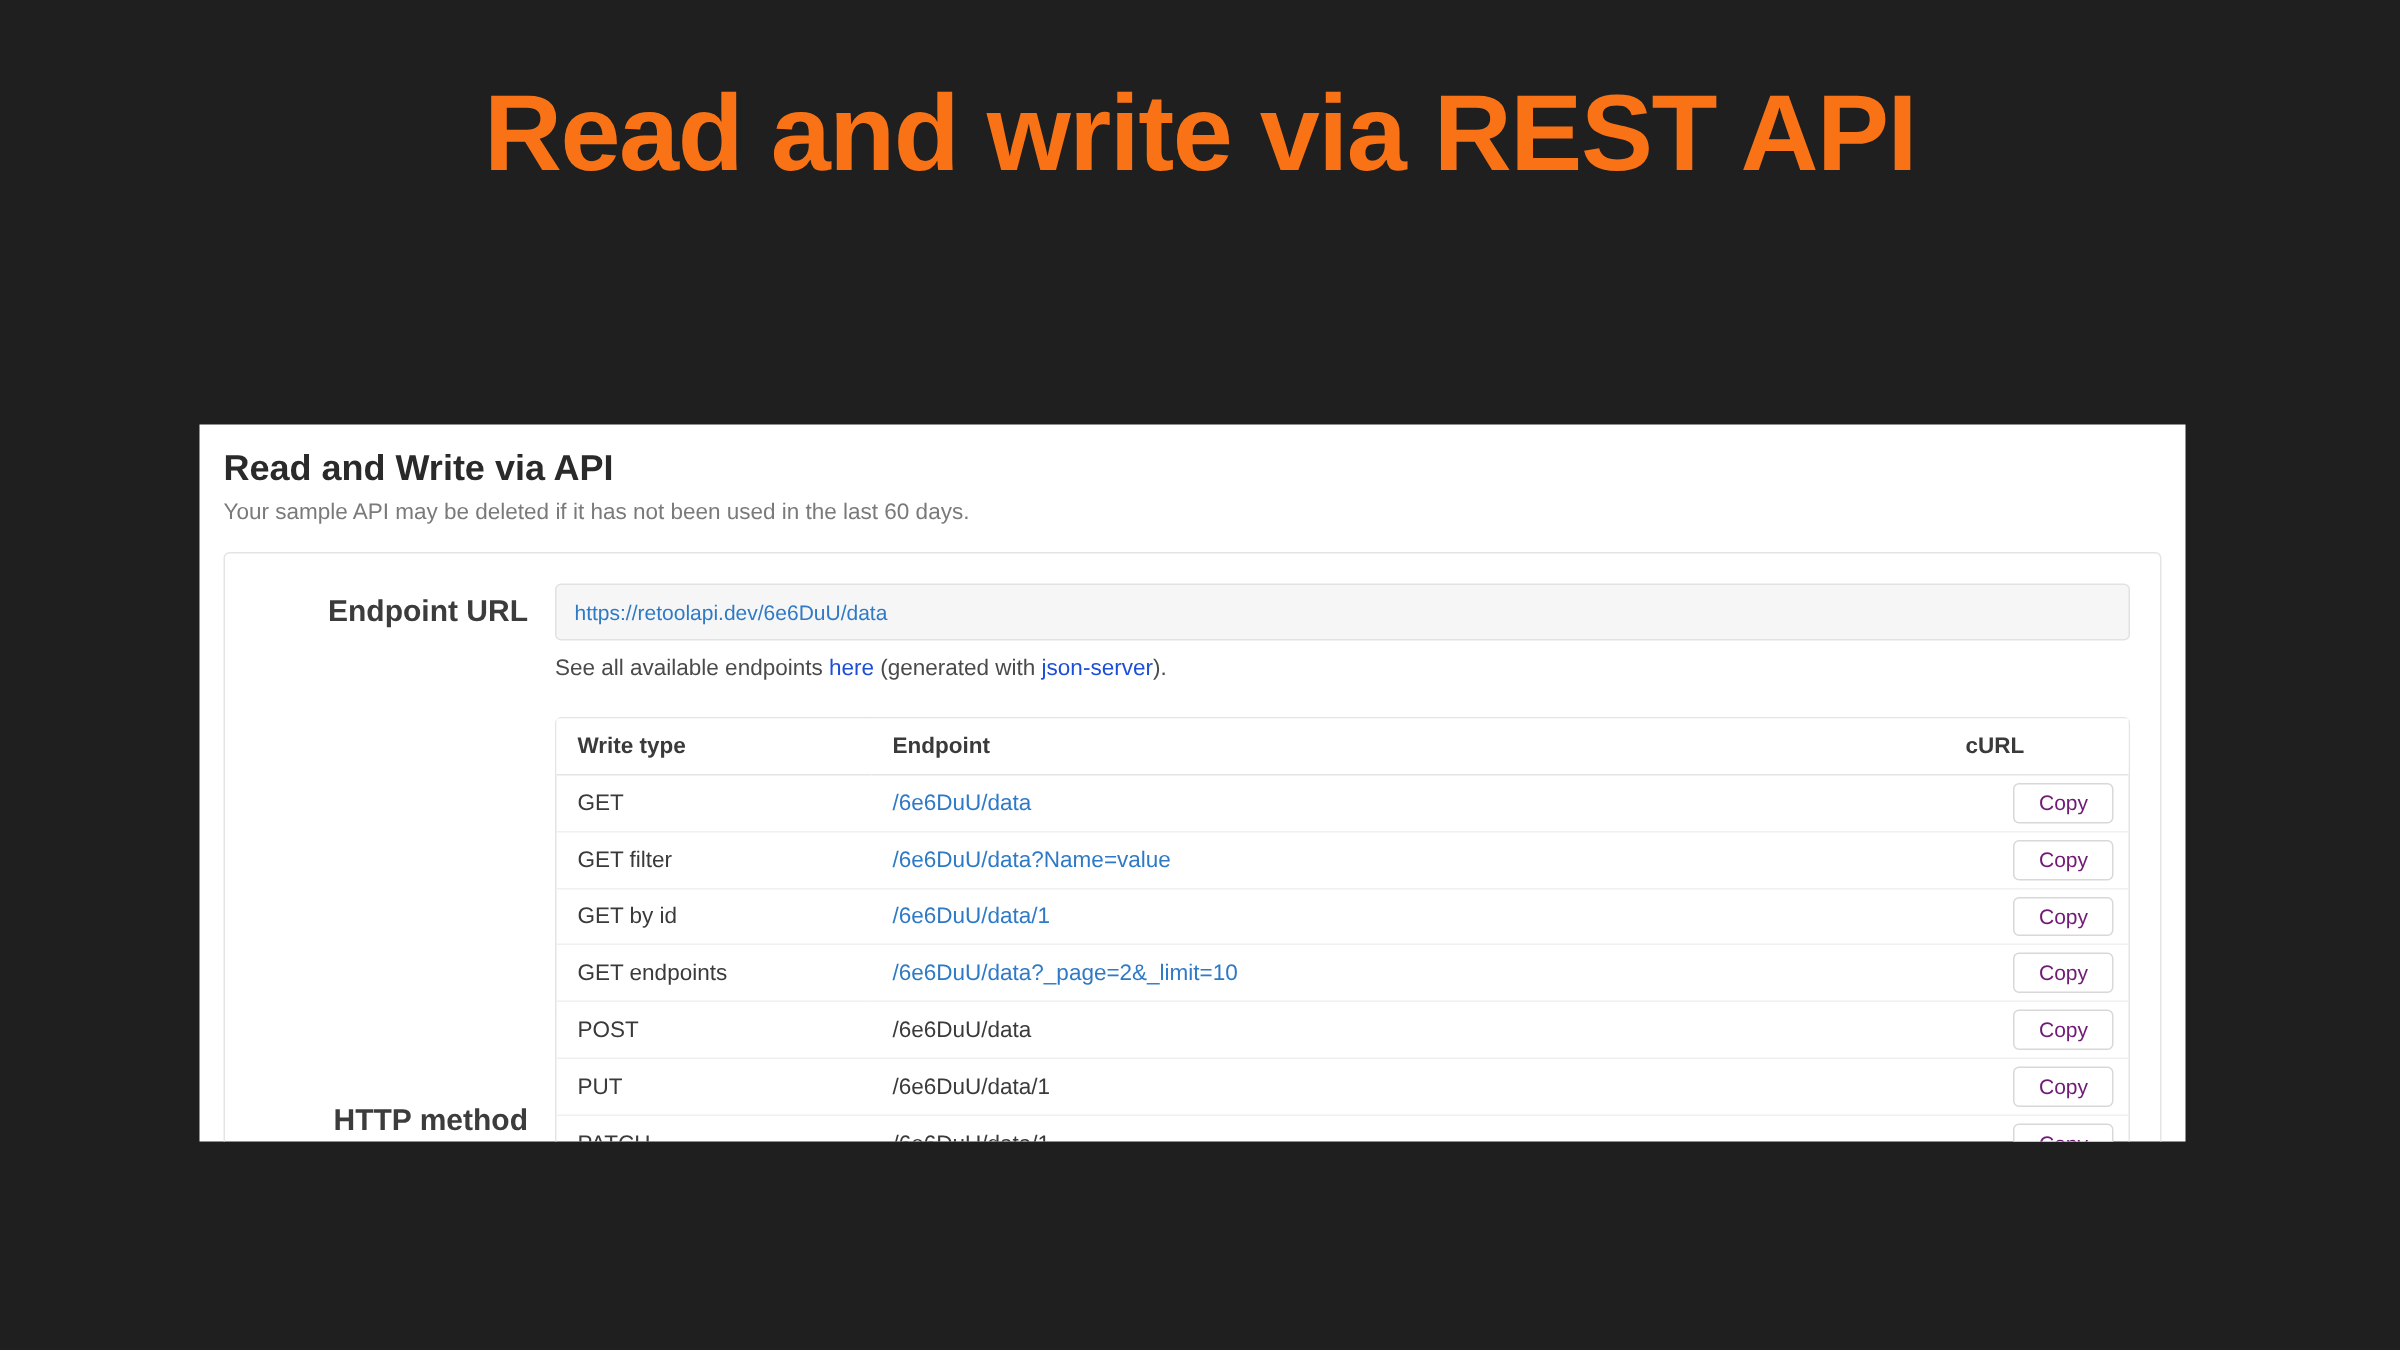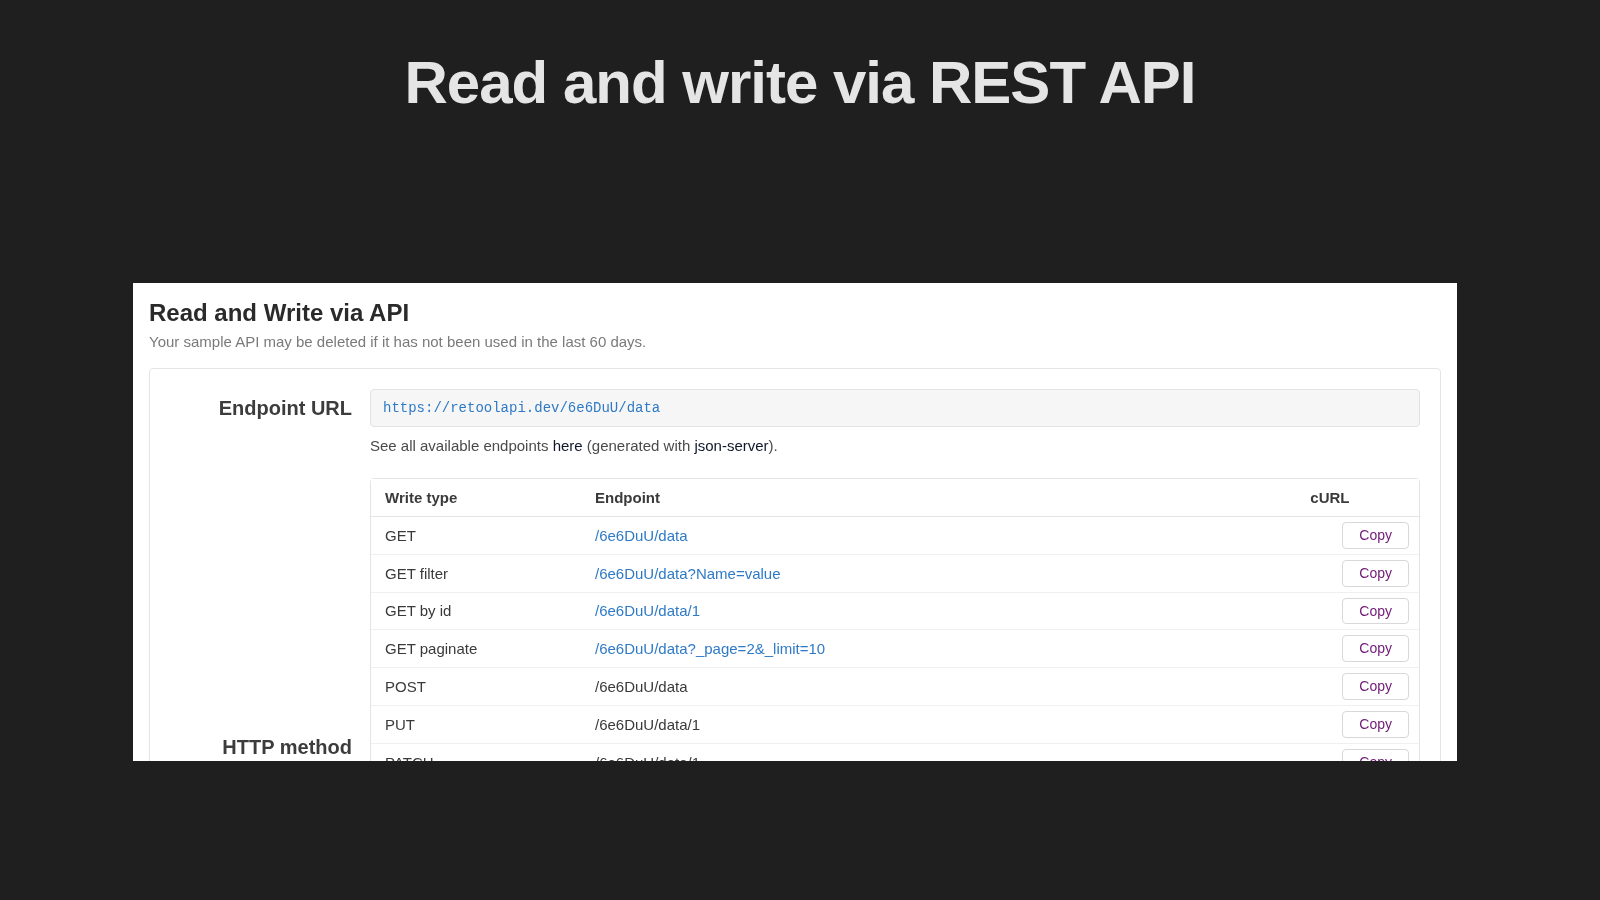--- a/index.html
+++ b/index.html
@@ -3,22 +3,22 @@
 <meta charset="utf-8">
 <style>
   * { box-sizing: border-box; margin: 0; padding: 0; }
   html, body { width: 1600px; height: 900px; }
   body {
     background: #1f1f1f;
     font-family: -apple-system, BlinkMacSystemFont, "Segoe UI", Helvetica, Arial, sans-serif;
     overflow: hidden;
   }
   .slide-title {
-    color: #e5e5e5;
-    font-size: 60px;
+    color: #f97316;
+    font-size: 72px;
     font-weight: 800;
     text-align: center;
     letter-spacing: -1px;
     padding-top: 48px;
   }
   .panel {
     position: absolute;
     left: 133px;
     top: 283px;
     width: 1324px;
@@ -57,30 +57,30 @@
     color: #3c3c3c;
     padding-top: 8px;
     flex-shrink: 0;
   }
   .field-content { flex: 1; }
   .url-box {
     background: #f6f6f6;
     border: 1px solid #e2e2e2;
     border-radius: 4px;
     padding: 10px 12px;
-    font-family: Liberation Mono, monospace;
+    font-family: Liberation Sans, sans-serif;
     font-size: 14px;
     color: #2f7ac6;
   }
   .helper-text {
     font-size: 15px;
     color: #4a4a4a;
     margin-top: 10px;
   }
-  .helper-text .lnk { color: #0f172a; }
+  .helper-text .lnk { color: #1d4ed8; }
   .methods-table {
     width: 100%;
     border: 1px solid #e4e4e4;
     border-radius: 4px;
     border-collapse: separate;
     border-spacing: 0;
     margin-top: 2px;
     font-size: 15px;
   }
   .methods-table thead th {
@@ -158,21 +158,21 @@
                 <td class="col-method">GET filter</td>
                 <td><span class="ep-link">/6e6DuU/data?Name=value</span></td>
                 <td class="curl-cell"><button class="copy-btn">Copy</button></td>
               </tr>
               <tr>
                 <td class="col-method">GET by id</td>
                 <td><span class="ep-link">/6e6DuU/data/1</span></td>
                 <td class="curl-cell"><button class="copy-btn">Copy</button></td>
               </tr>
               <tr>
-                <td class="col-method">GET paginate</td>
+                <td class="col-method">GET endpoints</td>
                 <td><span class="ep-link">/6e6DuU/data?_page=2&amp;_limit=10</span></td>
                 <td class="curl-cell"><button class="copy-btn">Copy</button></td>
               </tr>
               <tr>
                 <td class="col-method">POST</td>
                 <td><span class="ep-plain">/6e6DuU/data</span></td>
                 <td class="curl-cell"><button class="copy-btn">Copy</button></td>
               </tr>
               <tr>
                 <td class="col-method">PUT</td>

